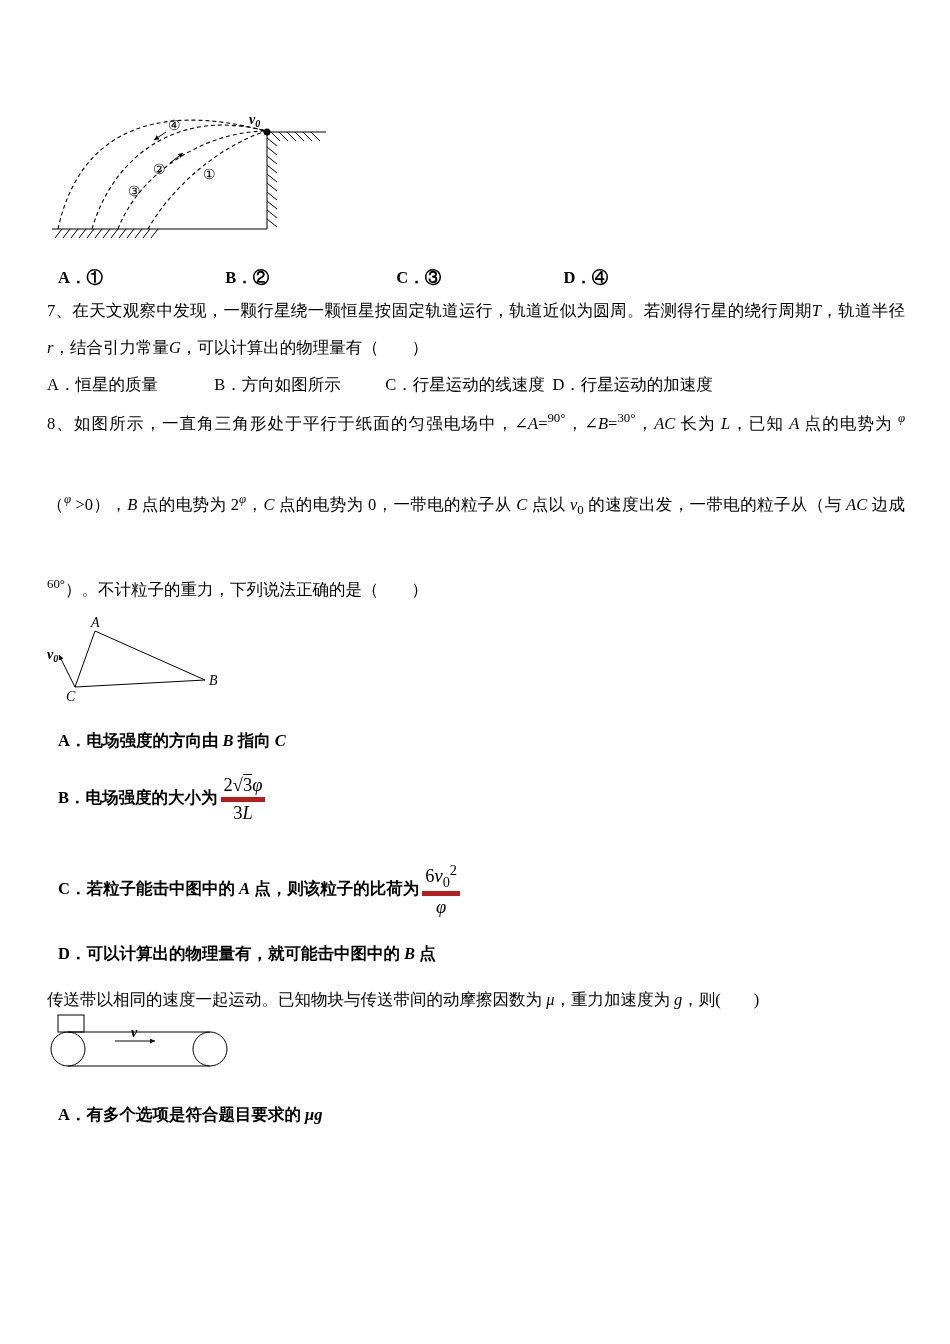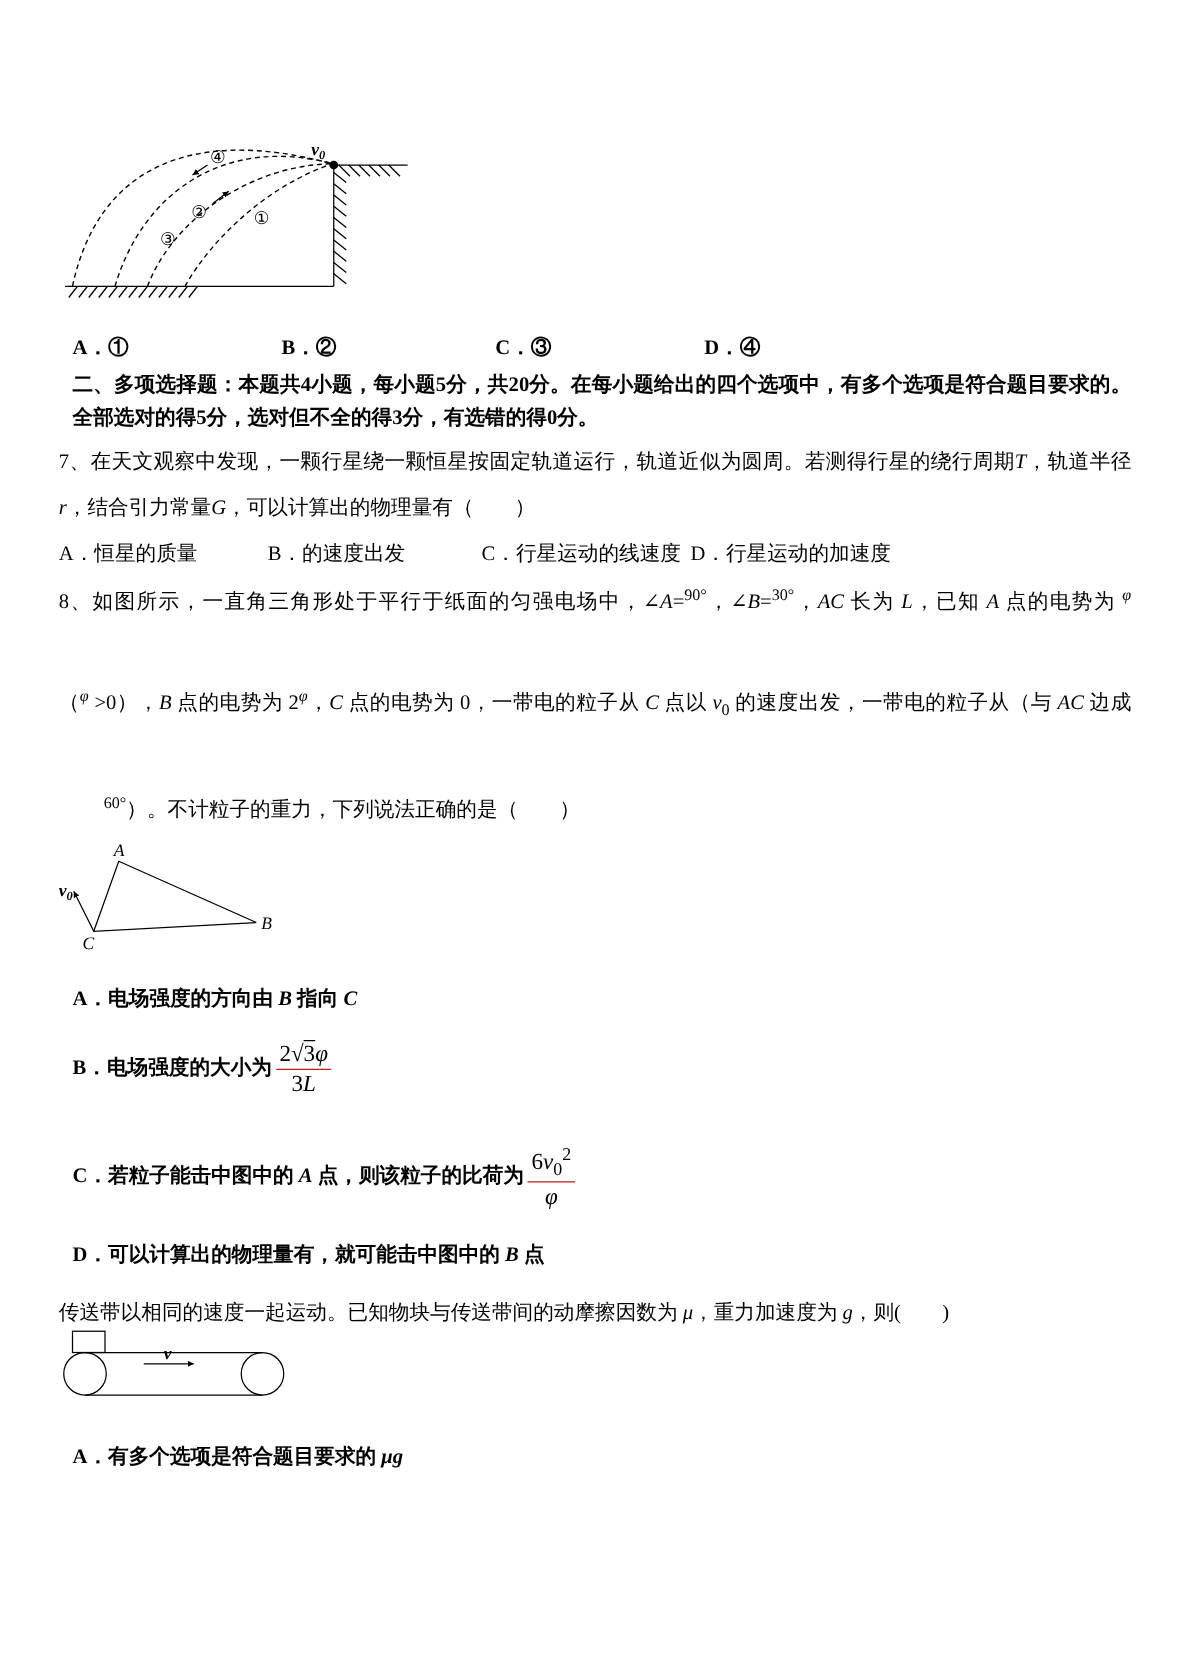--- a/index.html
+++ b/index.html
@@ -18,38 +18,38 @@
 
   .fig-traj { margin:106px 0 0 3px; width:335px; height:135px; }
   .q6row { margin-top:26px; line-height:22px; }
   .q6row span { display:inline-block; }
   .w163 { width:163px; }
   .w167 { width:167px; }
   .sec2 { margin-top:6px; line-height:26px; }
   .q7 { margin-top:3px; }
   .q7 .ln { line-height:37px; }
   .l8 { line-height:30px; margin-bottom:45px; }
-  .l8:last-child { margin-bottom:0;margin-left:36px; }
+  .l8:last-child { margin-bottom:0; }
   .fig-tri { margin-top:12px; width:190px; height:95px; }
   .opt8 { line-height:22px; }
   .mtA { margin-top:18px; }
   .mtB { margin-top:22px; }
   .mtC { margin-top:36px; }
   .mtD { margin-top:24px; }
   .q9 { margin-top:16px; }
   .q9 .ln { line-height:37px; }
   .fig-belt { margin-top:-4px; width:210px; height:58px; }
   .mtE { margin-top:32px; }
 
   .frac {
     display:inline-flex; flex-direction:column; align-items:center;
     vertical-align:middle; line-height:1.25; font-size:1.12em;
     font-weight:normal; margin:0 3px;
   }
-  .fnum { border-bottom:1px solid #b91c1c; padding:0 3px; }
+  .fnum { border-bottom:5px solid #b91c1c; padding:0 3px; }
   .fden { padding:0 3px; }
 
   svg { display:block; }
   svg path, svg line, svg circle { stroke:#000; fill:none; stroke-width:1; }
   svg rect { stroke:#000; fill:#fff; stroke-width:1; }
   svg .dot { fill:#000; stroke:none; }
   svg .mk { fill:#000; stroke:none; }
   .traj { stroke-dasharray:4 3; stroke-width:1.1; }
   svg text { fill:#000; stroke:none; font-family:"Liberation Serif","DejaVu Serif",serif; }
   .circnum { font-size:14px; }
@@ -89,31 +89,27 @@
     </svg>
   </div>
 
   <div class="q6row bold">
     <span class="w163">A．①</span>
     <span class="w167">B．②</span>
     <span class="w163">C．③</span>
     <span>D．④</span>
   </div>
 
-  <div class="sec2 bold">
-    <div class="just">二、多项选择题：本题共4小题，每小题5分，共20分。在每小题给出的四个选项中，有多个选项是符合题目要求的。</div>
-    <div>全部选对的得5分，选对但不全的得3分，有选错的得0分。</div>
-  </div>
 
   <div class="q7">
     <div class="ln just"><span>7、在天文观察中发现，一颗行星绕一颗恒星按固定轨道运行，轨道近似为圆周。若测得行星的绕行周期</span><span class="v">T</span><span>，轨道半径</span></div>
     <div class="ln"><span class="v">r</span><span>，结合引力常量</span><span class="v">G</span><span>，可以计算出的物理量有（　　）</span></div>
     <div class="ln">
       <span class="w163" style="display:inline-block">A．恒星的质量</span>
-      <span class="w167" style="display:inline-block">B．的速度出发</span>
+      <span class="w167" style="display:inline-block">B．方向如图所示</span>
       <span class="w163" style="display:inline-block">C．行星运动的线速度</span>
       <span>D．行星运动的加速度</span>
     </div>
   </div>
 
   <div class="q8stem">
     <div class="l8 just"><span>8、如图所示，一直角三角形处于平行于纸面的匀强电场中，∠</span><span class="v">A</span><span>=</span><span class="sup">90°</span><span>，∠</span><span class="v">B</span><span>=</span><span class="sup">30°</span><span>，</span><span class="v">AC</span><span> 长为 </span><span class="v">L</span><span>，已知 </span><span class="v">A</span><span> 点的电势为 </span><span class="v sup">φ</span></div>
     <div class="l8 just"><span>（</span><span class="v sup">φ</span><span> &gt;0），</span><span class="v">B</span><span> 点的电势为 2</span><span class="v sup">φ</span><span>，</span><span class="v">C</span><span> 点的电势为 0，一带电的粒子从 </span><span class="v">C</span><span> 点以 </span><span class="v">v</span><span class="sub">0</span><span> 的速度出发，一带电的粒子从（与 </span><span class="v">AC</span><span> 边成</span></div>
     <div class="l8"><span class="sup">60°</span><span>）。不计粒子的重力，下列说法正确的是（　　）</span></div>
   </div>

